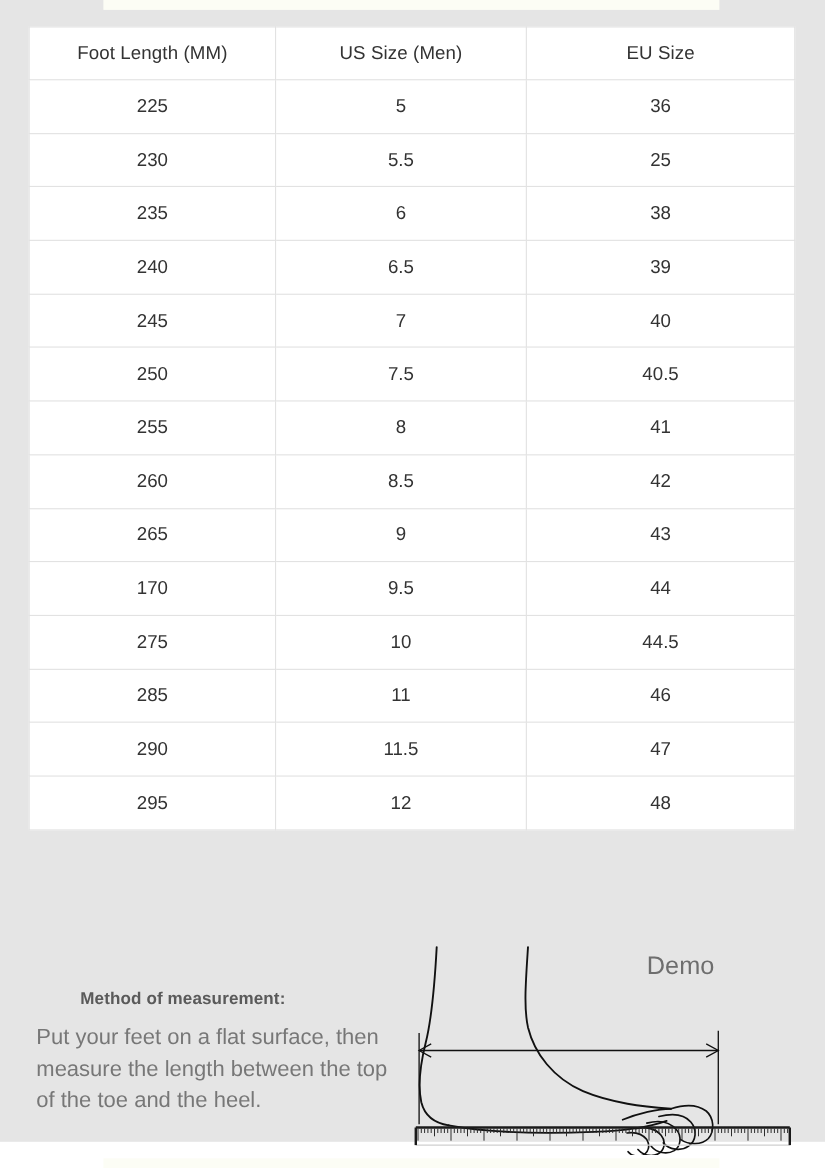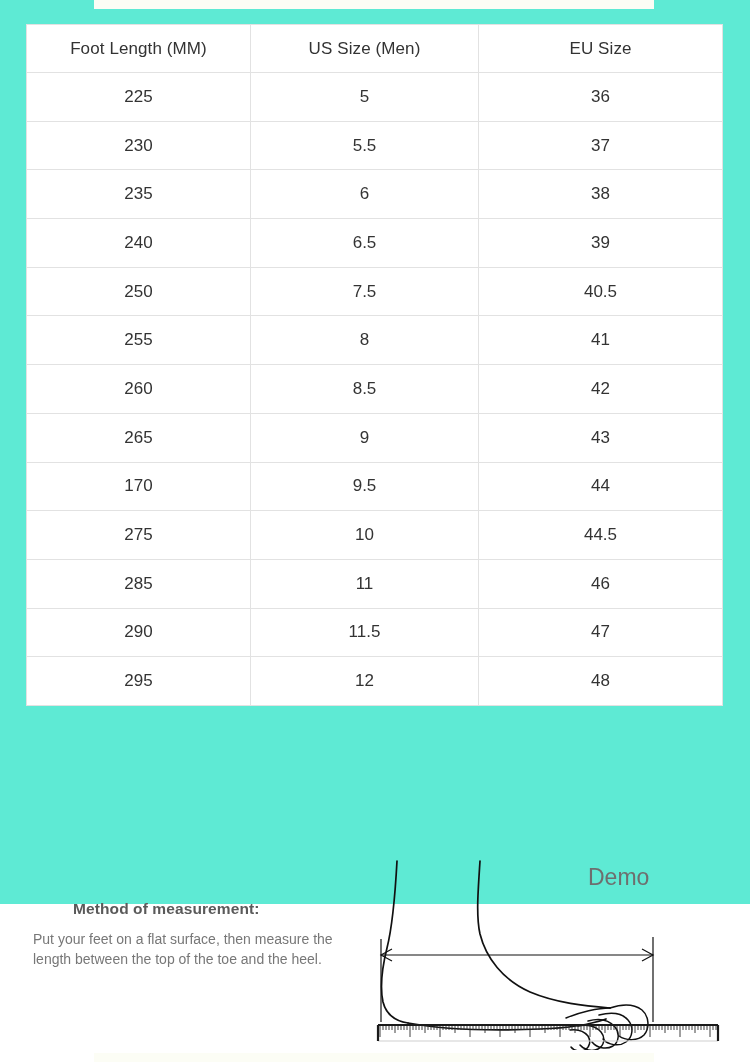--- a/index.html
+++ b/index.html
@@ -8,22 +8,22 @@
     width: 750px;
     height: 1062px;
     background: #ffffff;
     font-family: "Liberation Sans", sans-serif;
     overflow: hidden;
   }
 
   #page {
     position: relative;
     width: 750px;
-    height: 904px;
-    background: #5eead4;
+    height: 1038px;
+    background: #e5e5e5;
     padding-left: 31px;
   }
 
   
   .edge-band {
     position: absolute;
     left: 94px;
     width: 560px;
     background: #fcfdf5;
   }
@@ -80,21 +80,21 @@
   #method-title {
     font-size: 15.5px;
     font-weight: bold;
     color: #5a5a5a;
     letter-spacing: 0.1px;
     margin-bottom: 11px;
     margin-left: 40px;
   }
 
   #method-body {
-    font-size: 14px;
+    font-size: 20px;
     color: #777777;
     line-height: 1.43;
   }
 
   
   #foot-diagram {
     position: absolute;
     left: 370px;
     top: 840px;
     width: 380px;
@@ -132,31 +132,36 @@
       </thead>
       <tbody id="size-table-body">
           <tr>
             <td>225</td>
             <td>5</td>
             <td>36</td>
           </tr>
           <tr>
             <td>230</td>
             <td>5.5</td>
-            <td>37</td>
+            <td>25</td>
           </tr>
           <tr>
             <td>235</td>
             <td>6</td>
             <td>38</td>
           </tr>
           <tr>
             <td>240</td>
             <td>6.5</td>
             <td>39</td>
+          </tr>
+          <tr>
+            <td>245</td>
+            <td>7</td>
+            <td>40</td>
           </tr>
           <tr>
             <td>250</td>
             <td>7.5</td>
             <td>40.5</td>
           </tr>
           <tr>
             <td>255</td>
             <td>8</td>
             <td>41</td>

